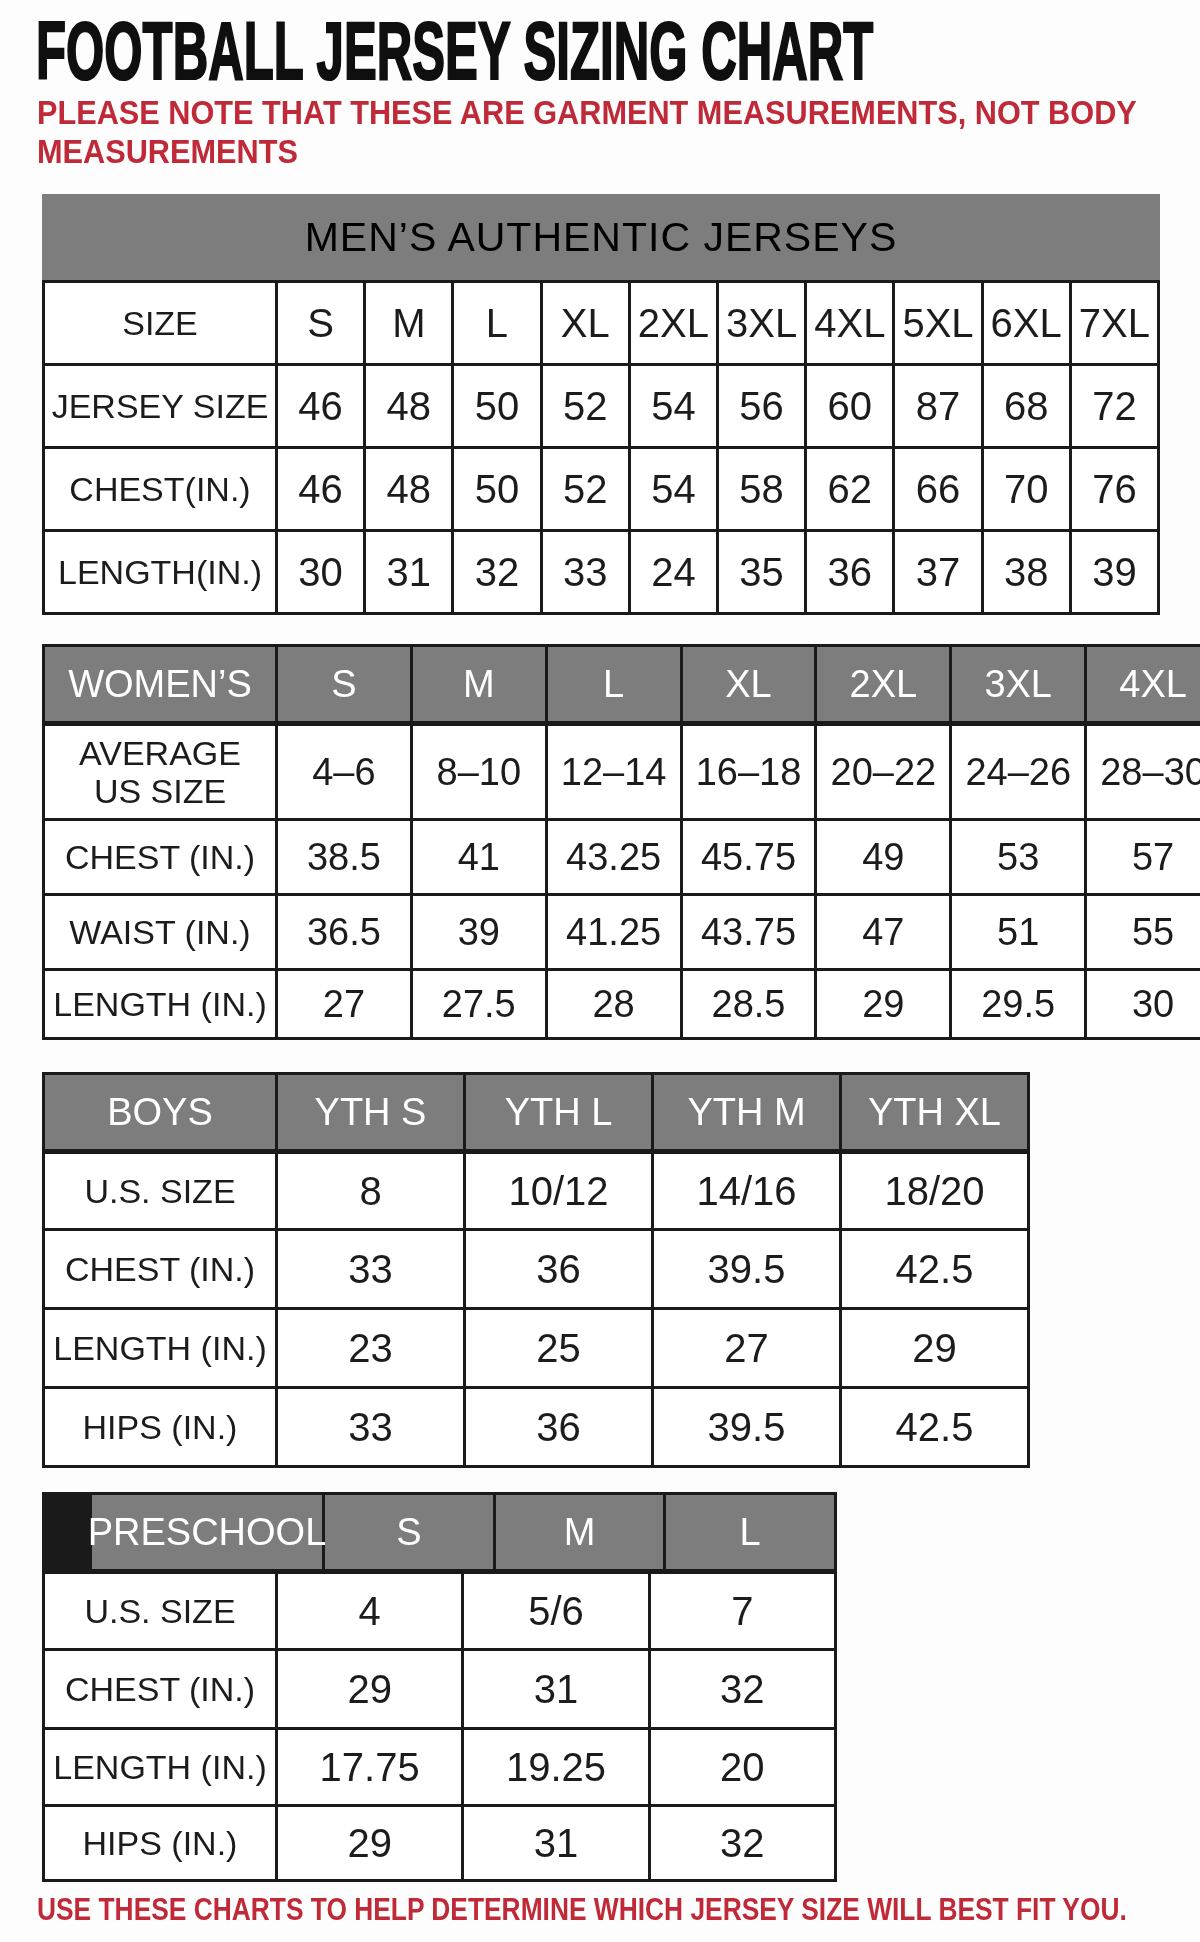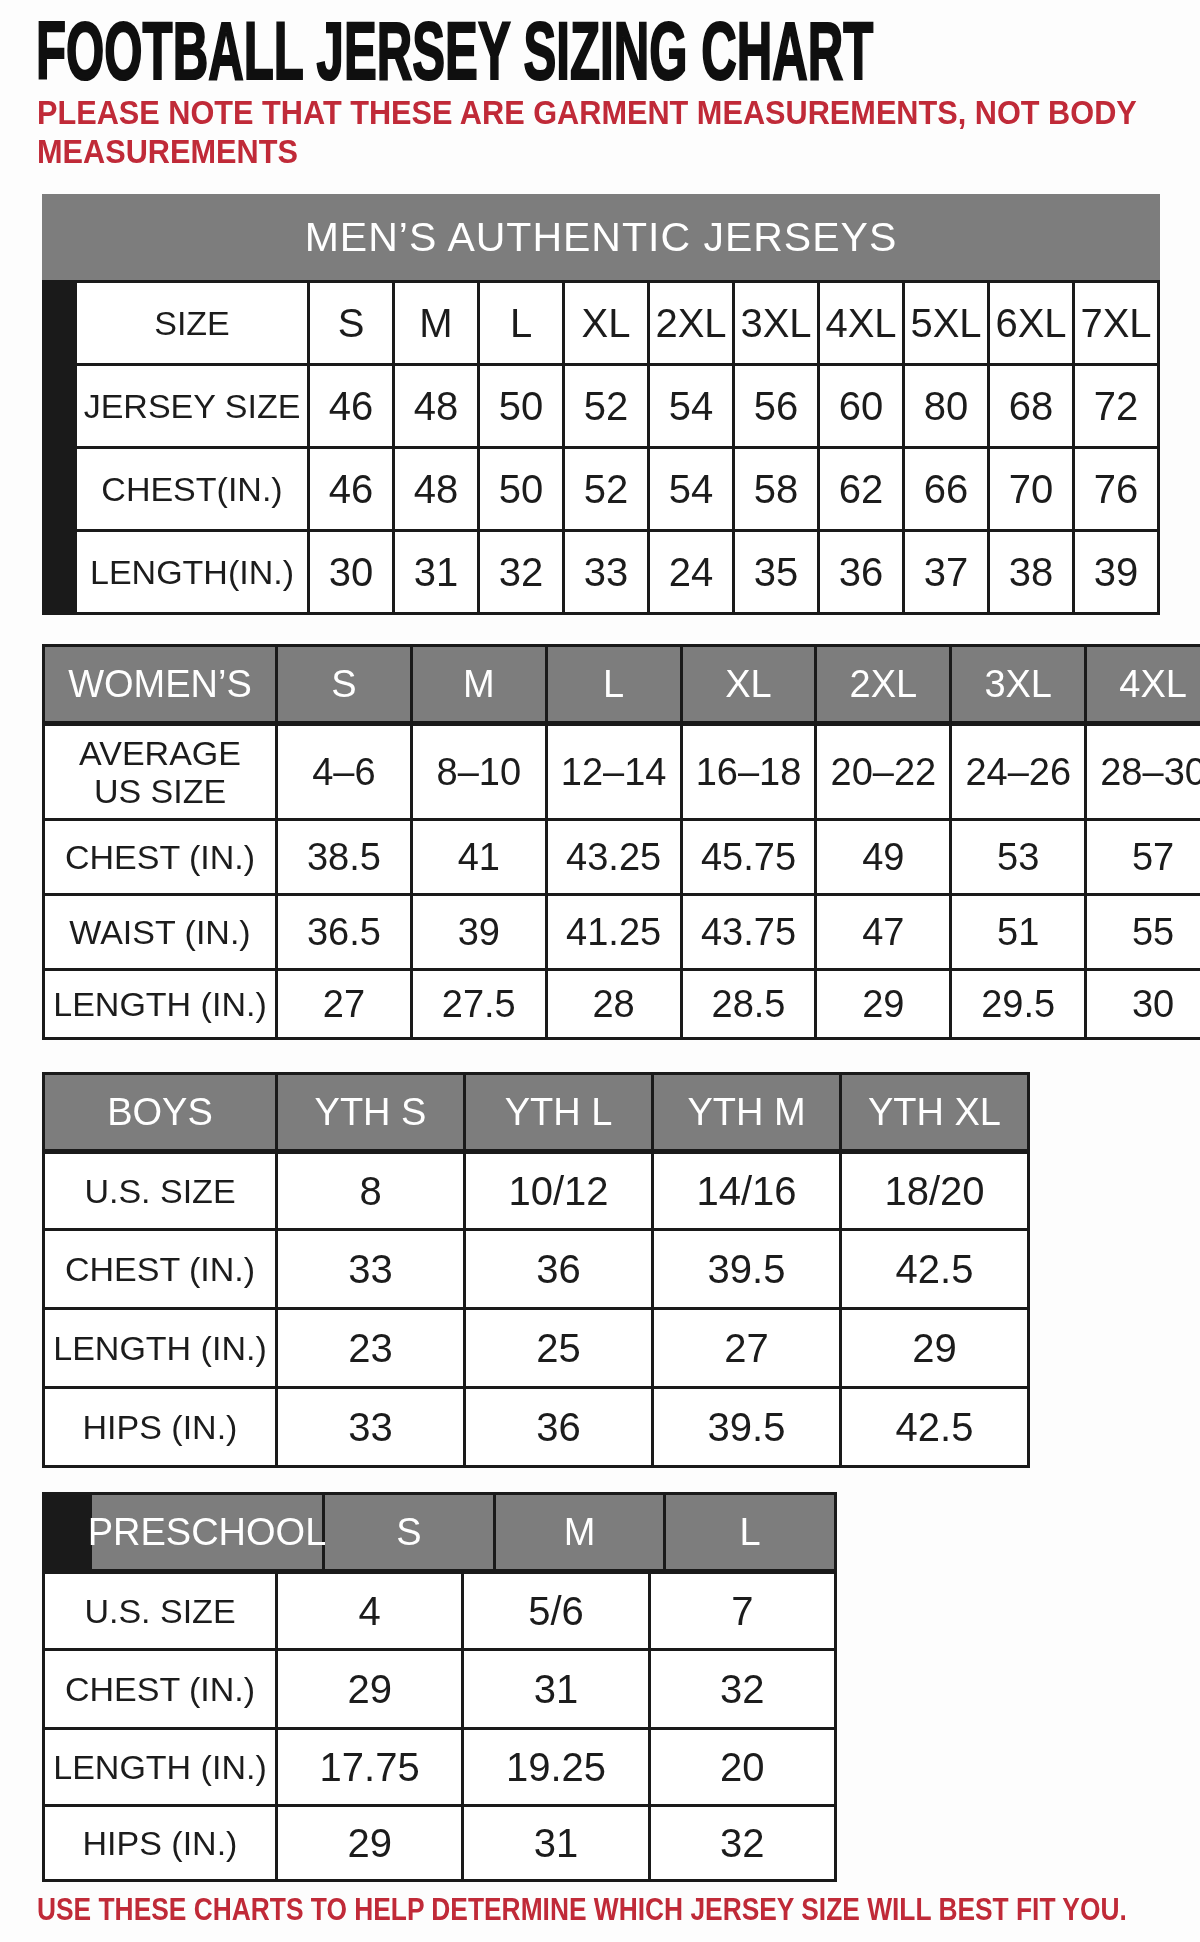--- a/index.html
+++ b/index.html
@@ -54,21 +54,21 @@
     transform: scaleX(0.85);
     transform-origin: left top;
     white-space: nowrap;
   }
 
   .tbl { position: absolute; }
 
   
   .banner {
     background: var(--gray, #7d7d7d);
-    color: #ffffff;
+    color: #000000;
     height: 86px;
     display: flex;
     align-items: center;
     justify-content: center;
     font-size: 41px;
     letter-spacing: 1px;
     white-space: pre;
   }
 
   
@@ -125,41 +125,41 @@
 
 <div class="page-title">FOOTBALL JERSEY SIZING CHART</div>
 
 <div class="note">
   <div>PLEASE NOTE THAT THESE ARE GARMENT MEASUREMENTS, NOT BODY</div>
   <div>MEASUREMENTS</div>
 </div>
 
 <div class="tbl mens" style="left:42px; top:194px; width:1118px;">
   <div class="banner">MEN’S AUTHENTIC JERSEYS</div>
-<div class="tbody" style="grid-template-columns: 230px repeat(10, 1fr); padding-left: 32px;">
+<div class="tbody" style="grid-template-columns: 230px repeat(10, 1fr);">
       <div class="td label">SIZE</div>
       <div class="td">S</div>
       <div class="td">M</div>
       <div class="td">L</div>
       <div class="td">XL</div>
       <div class="td">2XL</div>
       <div class="td">3XL</div>
       <div class="td">4XL</div>
       <div class="td">5XL</div>
       <div class="td">6XL</div>
       <div class="td">7XL</div>
       <div class="td label">JERSEY SIZE</div>
       <div class="td">46</div>
       <div class="td">48</div>
       <div class="td">50</div>
       <div class="td">52</div>
       <div class="td">54</div>
       <div class="td">56</div>
       <div class="td">60</div>
-      <div class="td">80</div>
+      <div class="td">87</div>
       <div class="td">68</div>
       <div class="td">72</div>
       <div class="td label">CHEST(IN.)</div>
       <div class="td">46</div>
       <div class="td">48</div>
       <div class="td">50</div>
       <div class="td">52</div>
       <div class="td">54</div>
       <div class="td">58</div>
       <div class="td">62</div>

